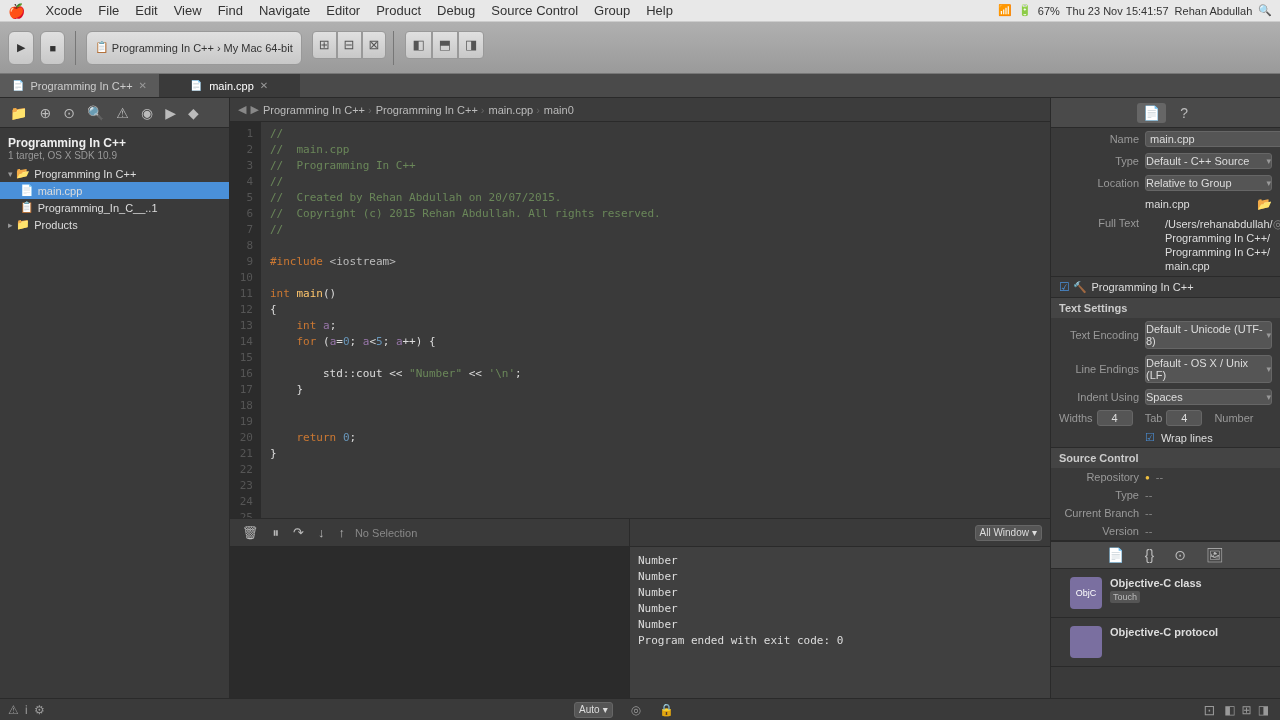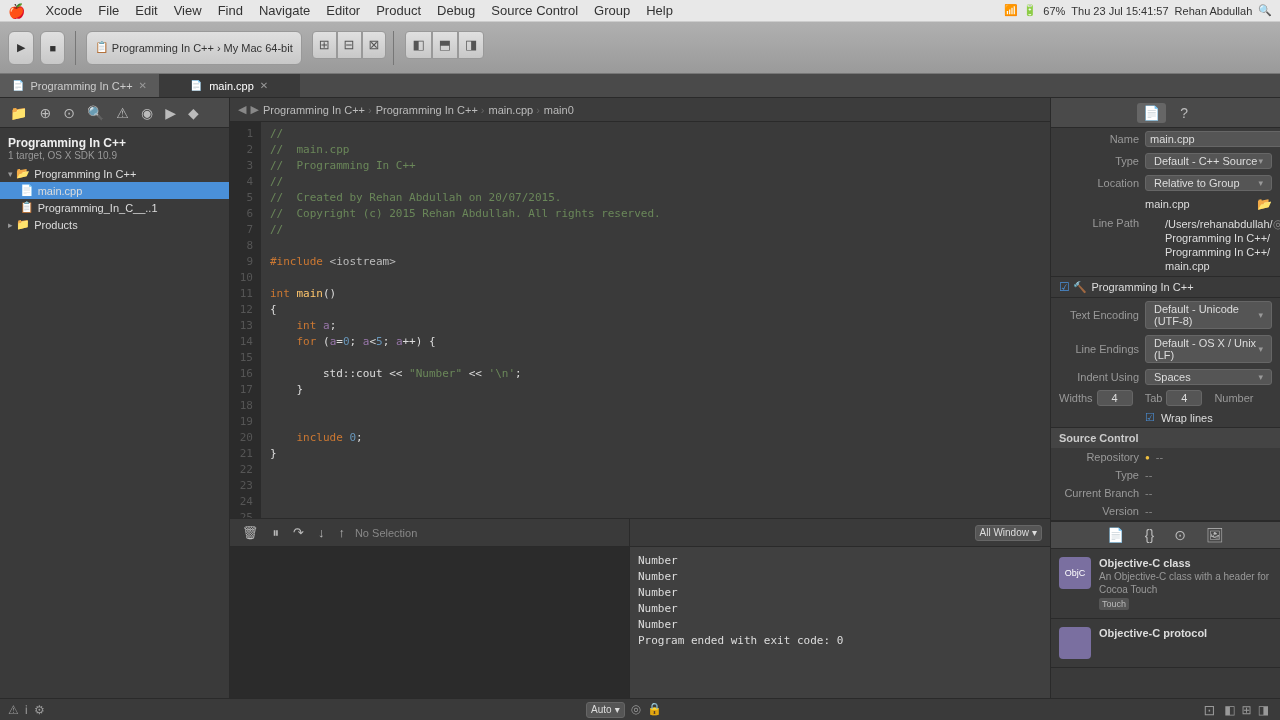--- a/index.html
+++ b/index.html
@@ -88,36 +88,36 @@
     .target-checkbox { color: #4a90d9; font-size: 12px; }
     .target-icon { font-size: 11px; }
     .full-path-value { color: #ddd; font-size: 11px; line-height: 14px; }
     .path-row { display: flex; align-items: flex-start; padding: 3px 8px; gap: 6px; }
     .dot-icon { color: #f0c040; font-size: 8px; }
     .dash-value { color: #888; }
 
     
     #snippets { flex: 0; }
     .snippet-item { display: flex; align-items: flex-start; padding: 8px; gap: 8px; border-bottom: 1px solid #2a2a2a; cursor: pointer; }
-    .snippet-icon { width: 32px; height: 32px; background: #666; border-radius: 4px; display: flex; align-items: center; justify-content: center; font-size: 10px; color: #ccc; flex-shrink: 0; }
+    .snippet-icon { width: 32px; height: 32px; background: #666; border-radius: 4px; display: flex; align-items: center; justify-content: center; font-size: 10px; color: #ccc; flex-shrink: 0; margin-left: 11px; }
     .snippet-text { flex: 1; }
     .snippet-title { font-size: 11px; font-weight: 600; color: #ddd; }
     .snippet-desc { font-size: 10px; color: #999; line-height: 13px; margin-top: 1px; }
     .snippet-badge { font-size: 9px; color: #bbb; background: #555; border-radius: 2px; padding: 1px 3px; margin-top: 2px; display: inline-block; }
 
     
     #statusbar { background: #3a3a3a; height: 22px; display: flex; align-items: center; padding: 0 8px; gap: 8px; border-top: 1px solid #2a2a2a; font-size: 11px; color: #999; }
     .status-left { display: flex; align-items: center; gap: 6px; }
-    .status-center { flex: 1; display: flex; justify-content: center; align-items: flex-start; gap: 6px; }
+    .status-center { flex: 1; display: flex; justify-content: center; align-items: center; gap: 18px; }
     .status-right { display: flex; align-items: center; gap: 6px; }
     .status-icon { font-size: 12px; cursor: pointer; }
     .status-selector { background: #555; border: 1px solid #666; border-radius: 3px; color: #ddd; font-size: 10px; padding: 0 4px; cursor: pointer; display: flex; align-items: center; gap: 3px; height: 16px; }
 
     
-    .fake-select { background: #555; border: 1px solid #666; border-radius: 3px; color: #ddd; font-size: 11px; padding: 1px 8px; flex: 1; display: flex; align-items: center; justify-content: space-between; cursor: pointer; }
+    .fake-select { background: #555; border: 1px solid #666; border-radius: 3px; color: #ddd; font-size: 11px; padding: 1px 0; flex: 1; display: flex; align-items: center; justify-content: space-between; cursor: pointer; }
     .fake-select-arrow { color: #999; font-size: 9px; }
 
     
     .widths-row { display: flex; align-items: center; padding: 2px 8px; gap: 4px; }
     .width-input { background: #555; border: 1px solid #666; border-radius: 3px; color: #ddd; font-size: 11px; padding: 1px 4px; width: 36px; text-align: center; }
     .width-label { color: #999; font-size: 11px; }
     .width-label-right { color: #999; font-size: 11px; margin-left: 8px; }
   </style>
 </head>
 <body>
@@ -134,21 +134,21 @@
   <span class="menu-item">Product</span>
   <span class="menu-item">Debug</span>
   <span class="menu-item">Source Control</span>
   <span class="menu-item">Group</span>
   <span class="menu-item">Help</span>
   <span class="menu-spacer"></span>
   <div class="menu-right">
     <span>📶</span>
     <span>🔋</span>
     <span>67%</span>
-    <span>Thu 23 Jul  15:41:57</span>
+    <span>Thu 23 Nov  15:41:57</span>
     <span>Rehan Abdullah</span>
     <span>🔍</span>
   </div>
 </div>
 
 <div id="toolbar">
   <button class="toolbar-btn">
     <span>▶</span>
   </button>
   <button class="toolbar-btn">
@@ -293,21 +293,21 @@
 
 <span class="code-keyword">int</span> <span style="color:#ffc66d;text-align:center;">main</span>()
 {
     <span class="code-keyword">int</span> <span style="color:#9876aa;">a</span>;
     <span class="code-keyword">for</span> (<span style="color:#9876aa;">a</span>=<span class="code-number">0</span>; <span style="color:#9876aa;">a</span>&lt;<span class="code-number">5</span>; <span style="color:#9876aa;">a</span>++) {
 
         std::cout &lt;&lt; <span class="code-string">"Number"</span> &lt;&lt; <span class="code-string">'\n'</span>;
     }
 
 
-    <span class="code-keyword">include</span> <span class="code-number">0</span>;
+    <span class="code-keyword">return</span> <span class="code-number">0</span>;
 }</div>
     </div>
 
     <div id="debug-area">
       <div id="debug-left">
         <div id="debug-toolbar-bar">
           <span class="debug-btn">🗑</span>
           <span class="debug-btn">⏸</span>
           <span class="debug-btn">↷</span>
           <span class="debug-btn">↓</span>
@@ -362,37 +362,38 @@
         </div>
       </div>
       <div class="inspector-row">
         <span class="inspector-label"></span>
         <div style="flex:1; display:flex; align-items:center; justify-content:space-between;">
           <span class="inspector-value">main.cpp</span>
           <span style="color:#888; font-size:12px;">📂</span>
         </div>
       </div>
       <div class="path-row">
-        <span class="inspector-label">Line Path</span>
+        <span class="inspector-label">Full Text</span>
         <div style="flex:1; display:flex; align-items:flex-start; justify-content:space-between;margin-left:20px;">
           <span class="full-path-value">/Users/rehanabdullah/<br>Programming In C++/<br>Programming In C++/<br>main.cpp</span>
           <span style="color:#888; font-size:12px;">◎</span>
         </div>
       </div>
     </div>
 
     <div class="inspector-section">
       <div class="inspector-target-row">
         <span class="target-checkbox">☑</span>
         <span class="target-icon">🔨</span>
         <span style="font-size:11px; color:#ddd;">Programming In C++</span>
       </div>
     </div>
 
     <div class="inspector-section">
+      <div class="inspector-section-title">Text Settings</div>
       <div class="inspector-row">
         <span class="inspector-label">Text Encoding</span>
         <div class="fake-select">
           <span>Default - Unicode (UTF-8)</span>
           <span class="fake-select-arrow">▾</span>
         </div>
       </div>
       <div class="inspector-row">
         <span class="inspector-label">Line Endings</span>
         <div class="fake-select">
@@ -449,21 +450,20 @@
       <span class="inspector-tool-btn">🖼</span>
     </div>
 
     <div id="snippets">
       <div class="snippet-item">
         <div class="snippet-icon" style="background:#7a6fa0;">
           <span style="font-size:9px; color:white;">ObjC</span>
         </div>
         <div class="snippet-text">
           <div class="snippet-title">Objective-C class</div>
-          <div class="snippet-desc">An Objective-C class with a header for Cocoa Touch</div>
           <span class="snippet-badge">Touch</span>
         </div>
       </div>
       <div class="snippet-item">
         <div class="snippet-icon" style="background:#7a6fa0;">
           
         </div>
         <div class="snippet-text">
           <div class="snippet-title">Objective-C protocol</div>
 

